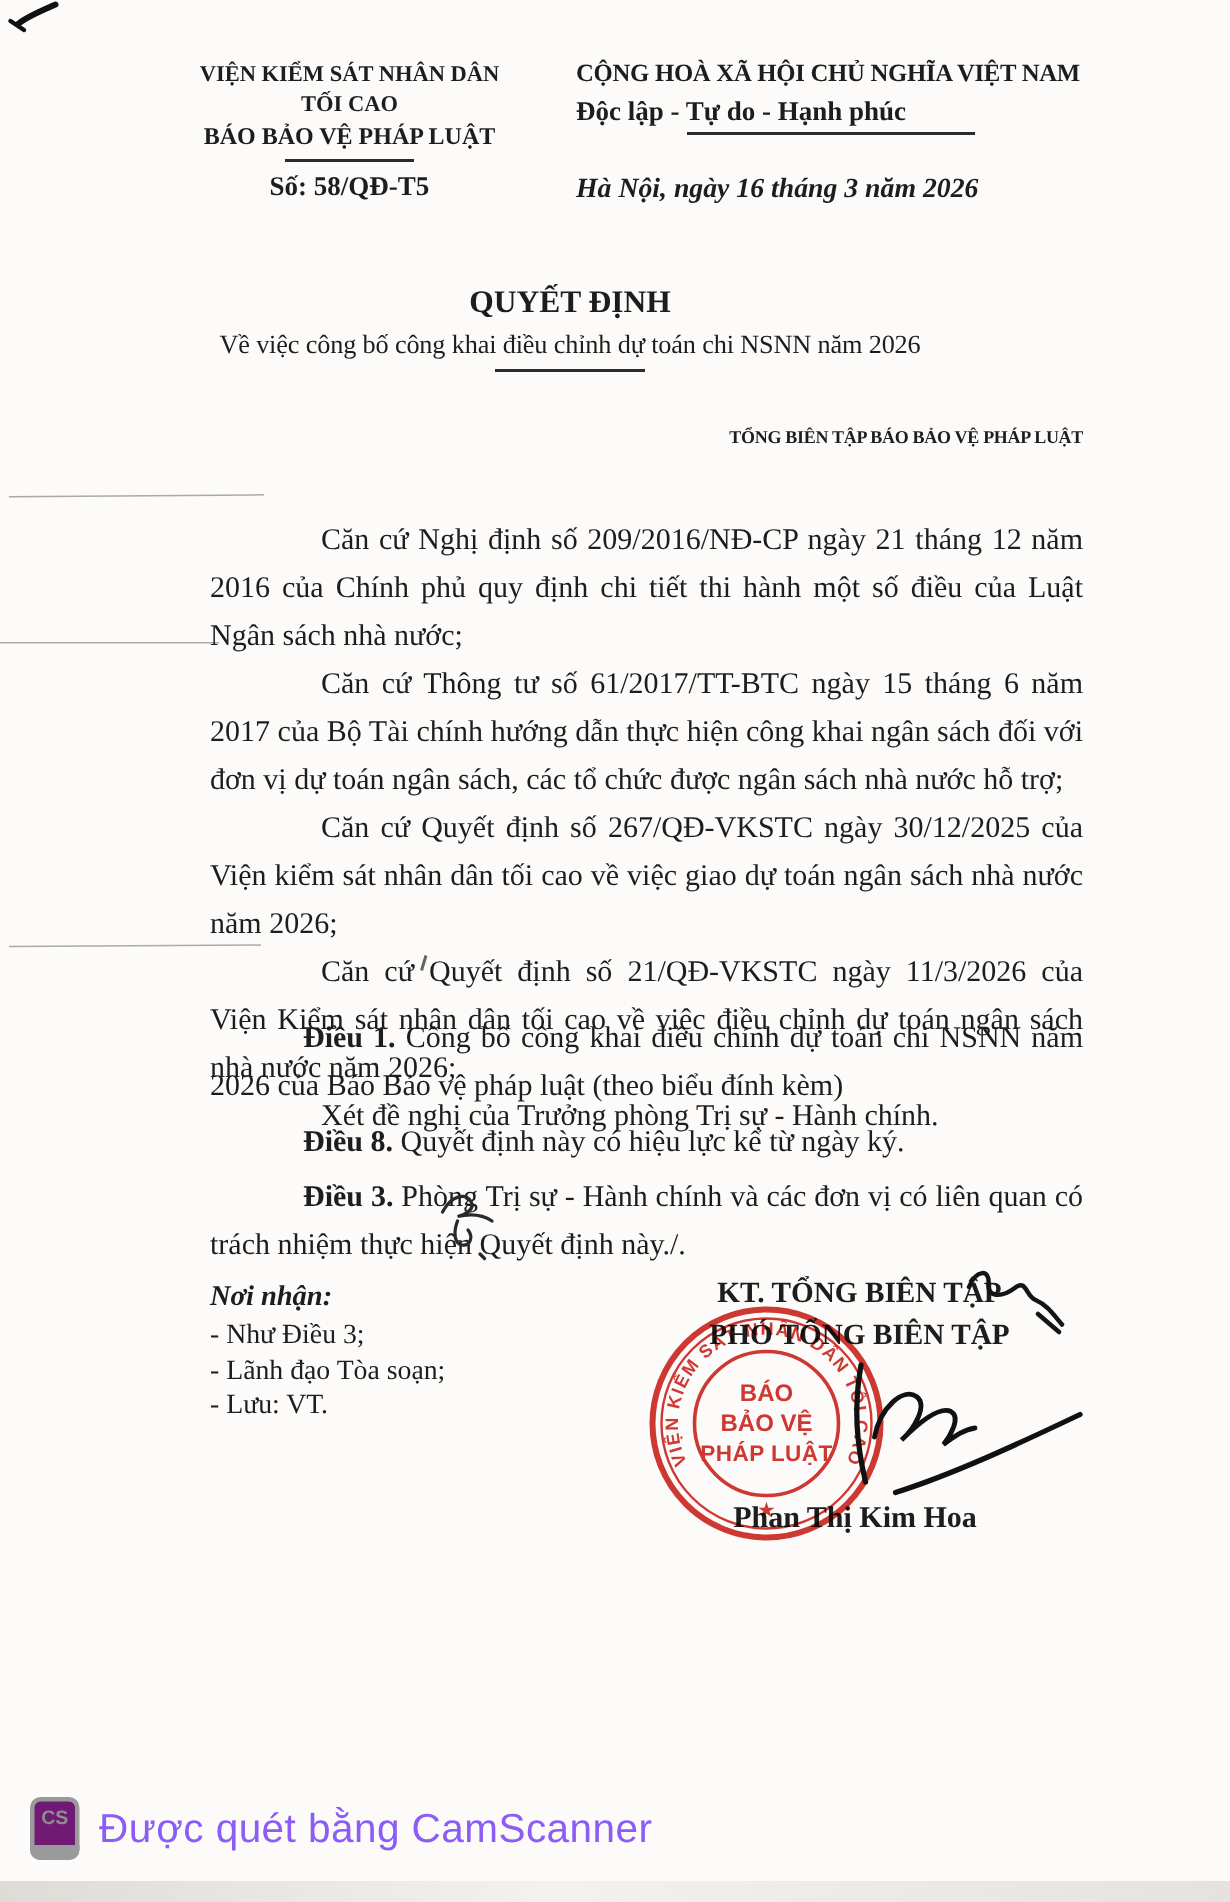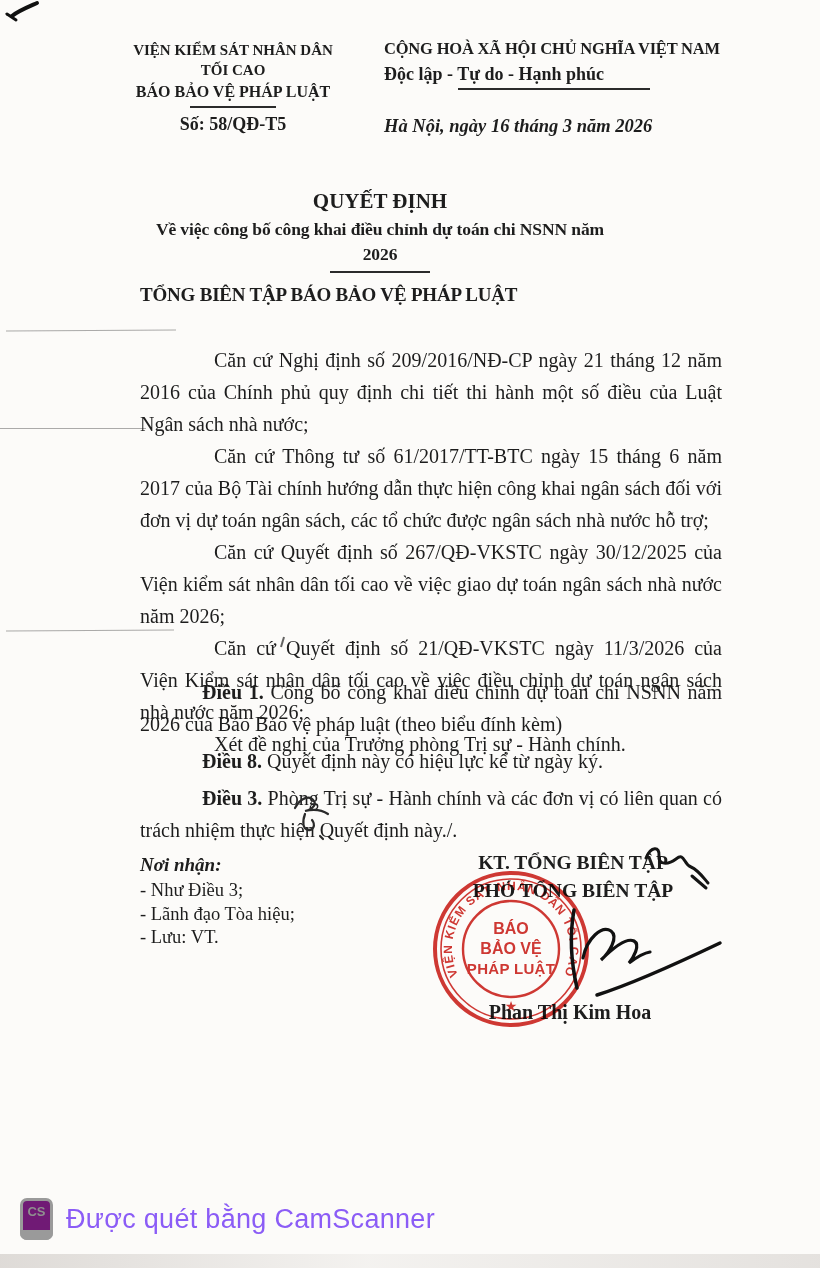--- a/index.html
+++ b/index.html
@@ -16,24 +16,24 @@
   .hdr-left .rule{width:86px;border-top:2px solid #2b2b2b;margin:3px auto 5px;}
   .hdr-left .num{font-size:18px;line-height:22px;}
   .hdr-right{position:absolute;left:384px;top:38px;width:340px;text-align:left;font-weight:bold;}
   .hdr-right .l1{font-size:16.5px;line-height:22px;letter-spacing:-0.2px;}
   .hdr-right .l2{font-size:18px;line-height:24px;margin-top:2px;}
   .hdr-right .rule{width:192px;border-top:2px solid #2b2b2b;margin:2px auto 0;}
   .hdr-right .date{font-size:18.5px;line-height:24px;margin-top:24px;font-style:italic;}
   
   .title-block{position:absolute;left:140px;top:188px;width:480px;text-align:center;}
   .title-main{font-size:21px;font-weight:bold;line-height:26px;}
-  .title-sub{font-size:17.5px;font-weight:bold;line-height:25px;margin-top:3px;letter-spacing:-0.1px;}
+  .title-sub{font-size:17.5px;font-weight:normal;line-height:25px;margin-top:3px;letter-spacing:-0.1px;}
   .title-rule{width:100px;border-top:2px solid #2b2b2b;margin:4px auto 0;}
-  .issuer{position:absolute;left:140px;top:284px;width:582px;text-align:left;
-          font-size:19px;font-weight:bold;letter-spacing:-0.2px;}
+  .issuer{position:absolute;left:140px;top:284px;width:582px;text-align:right;
+          font-size:12px;font-weight:bold;letter-spacing:-0.2px;}
   
   .preamble{position:absolute;left:140px;top:344px;width:582px;
             font-size:20px;line-height:32px;text-align:justify;}
   .preamble p{margin:0;text-indent:74px;}
   .decision-heading{position:absolute;left:140px;top:641px;width:480px;text-align:center;
                     font-size:20px;font-weight:bold;}
   .articles{position:absolute;left:140px;top:676px;width:582px;
             font-size:20px;line-height:32px;text-align:justify;}
   .articles p{margin:0 0 5px;text-indent:62px;}
   .articles .lbl{font-weight:bold;}
@@ -107,21 +107,21 @@
 
   <div class="articles">
     <p><span class="lbl">Điều 1.</span><span> Công bố công khai điều chỉnh dự toán chi NSNN năm 2026 của Báo Bảo vệ pháp luật (theo biểu đính kèm)</span></p>
     <p><span class="lbl">Điều 8.</span><span> Quyết định này có hiệu lực kể từ ngày ký.</span></p>
     <p><span class="lbl">Điều 3.</span><span> Phòng Trị sự - Hành chính và các đơn vị có liên quan có trách nhiệm thực hiện Quyết định này./.</span></p>
   </div>
 
   <div class="recipients">
     <p class="head">Nơi nhận:</p>
     <p class="item">- Như Điều 3;</p>
-    <p class="item">- Lãnh đạo Tòa hiệu;</p>
+    <p class="item">- Lãnh đạo Tòa soạn;</p>
     <p class="item">- Lưu: VT.</p>
   </div>
 
   <div class="sig-block">
     <div>KT. TỔNG BIÊN TẬP</div>
     <div>PHÓ TỔNG BIÊN TẬP</div>
   </div>
   <div class="signer">Phan Thị Kim Hoa</div>
 
   <svg class="stamp" viewBox="0 0 170 170">

